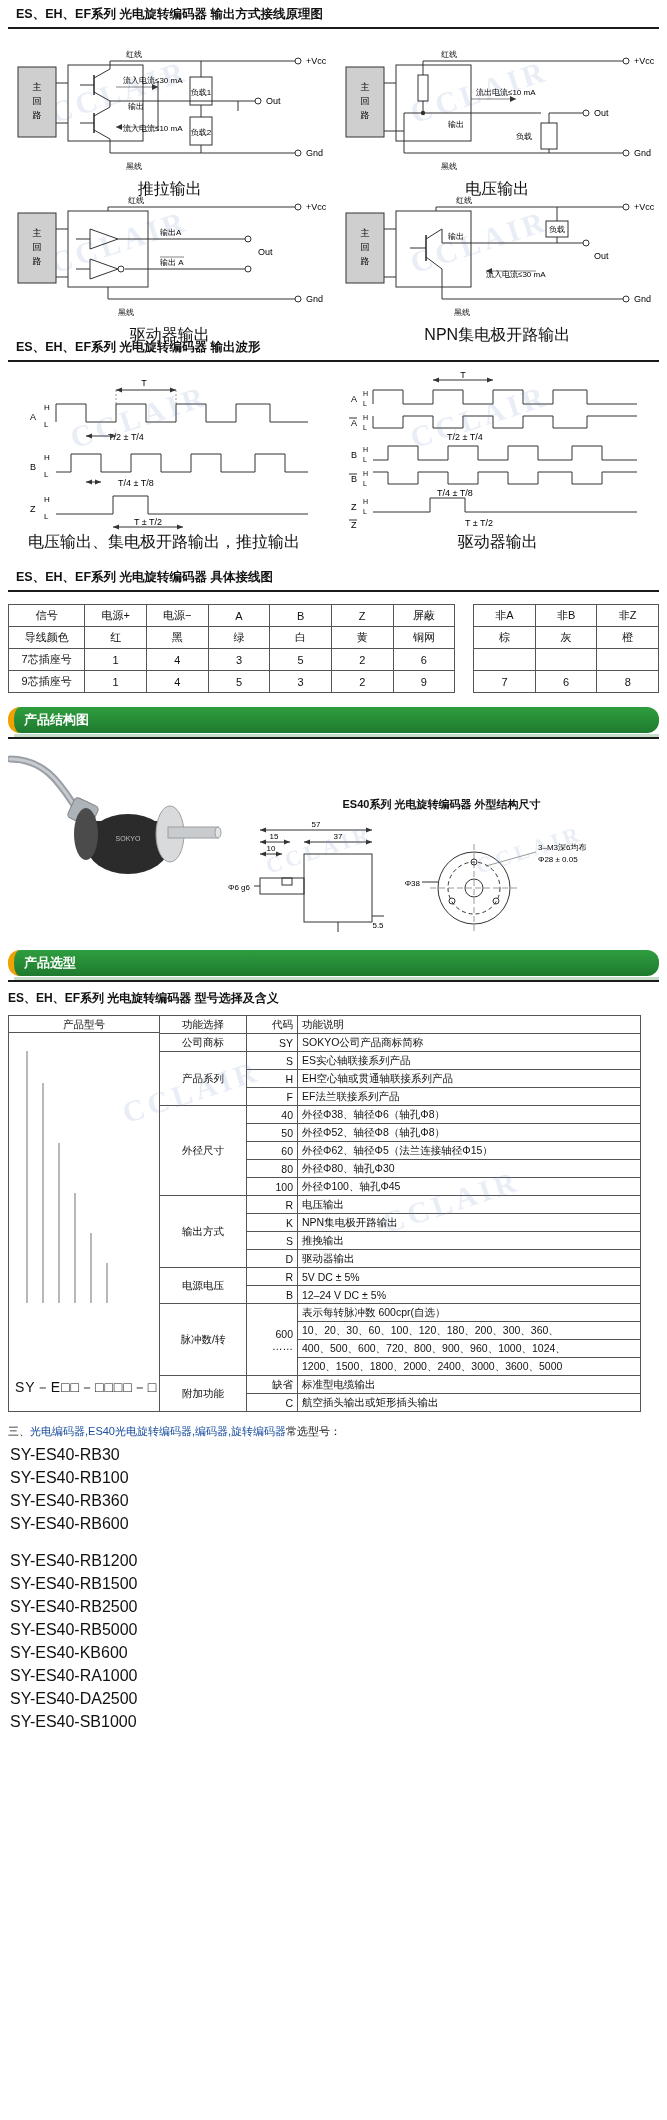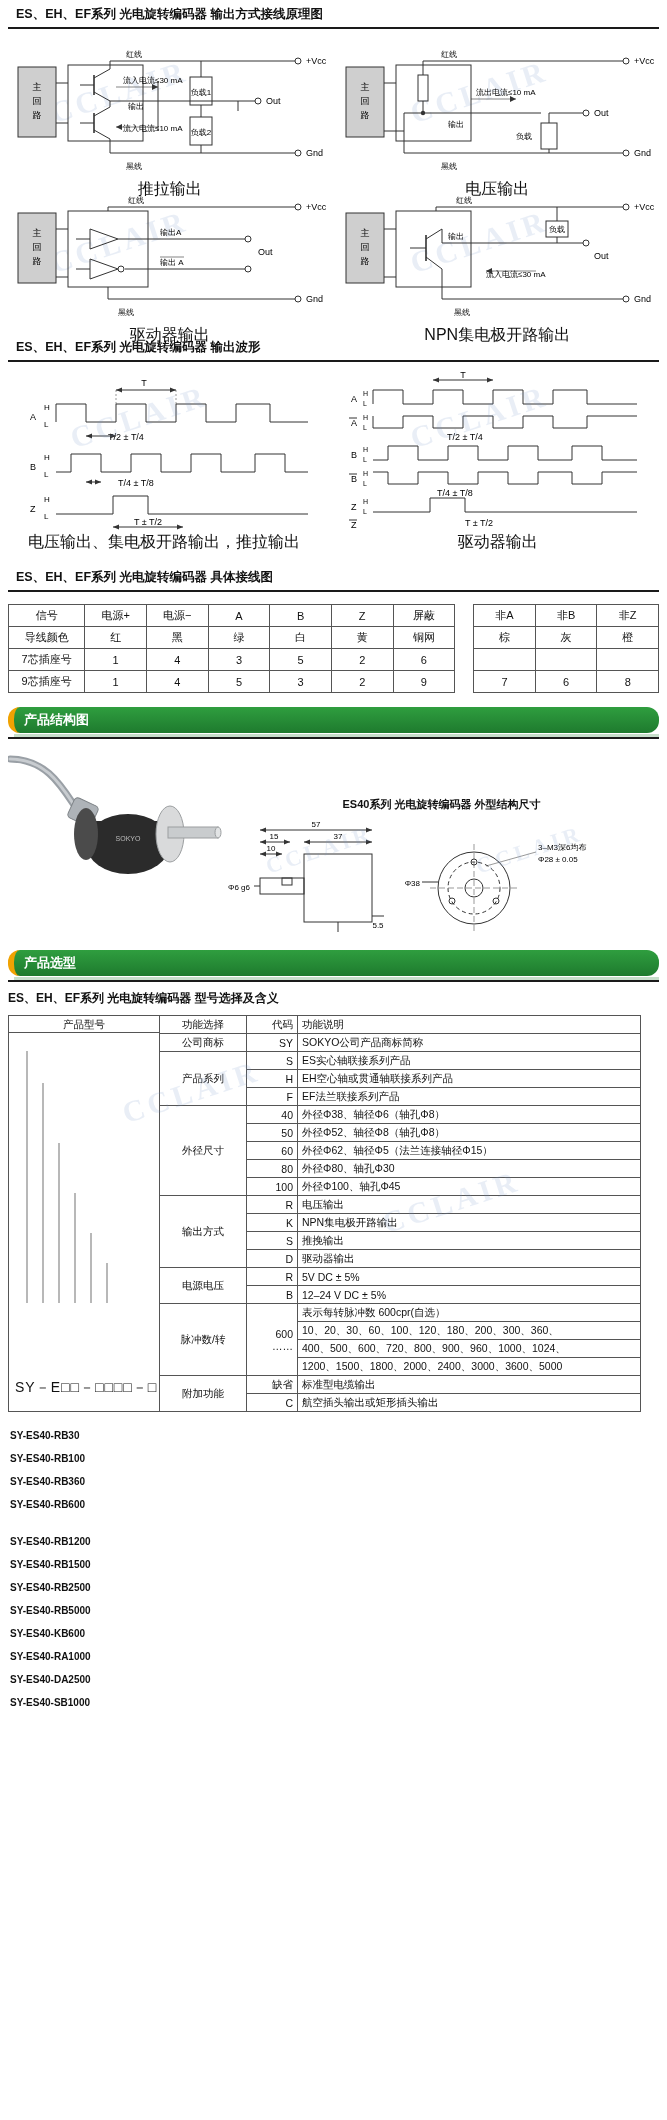--- a/index.html
+++ b/index.html
@@ -109,25 +109,24 @@
   .leftcol{width:150px;}
 
   
   .note{
     margin:10px 8px 4px 8px;
     font-size:11px;
   }
   .note .blue{color:#1a4fa0;}
   .mlist{margin:0 8px;}
   .mlist div{
-    font-size:10px;
+    font-size:16px;
     padding:4px 0 4px 2px;
     border-bottom:0;
     line-height:15px;
-    font-weight:bold;
   }
 
   
   .wm{
     position:absolute;
     font-size:30px;
     font-weight:bold;
     color:rgba(120,150,200,0.16);
     letter-spacing:4px;
     transform:rotate(-18deg);
@@ -696,20 +695,23 @@
             <td>标准型电缆输出</td>
           </tr>
       <tr>
             <td class="code">C</td>
             <td>航空插头输出或矩形插头输出</td>
           </tr>
     </tbody>
       </table>
   </div>
 
+  <div class="note">
+    <span>三、</span><span class="blue">光电编码器,ES40光电旋转编码器,编码器,旋转编码器</span><span>常选型号：</span>
+  </div>
 
   <div class="mlist">
     <div>SY-ES40-RB30</div>
     <div>SY-ES40-RB100</div>
     <div>SY-ES40-RB360</div>
     <div>SY-ES40-RB600</div>
     <div style="height:6px"></div>
     <div>SY-ES40-RB1200</div>
     <div>SY-ES40-RB1500</div>
     <div>SY-ES40-RB2500</div>

